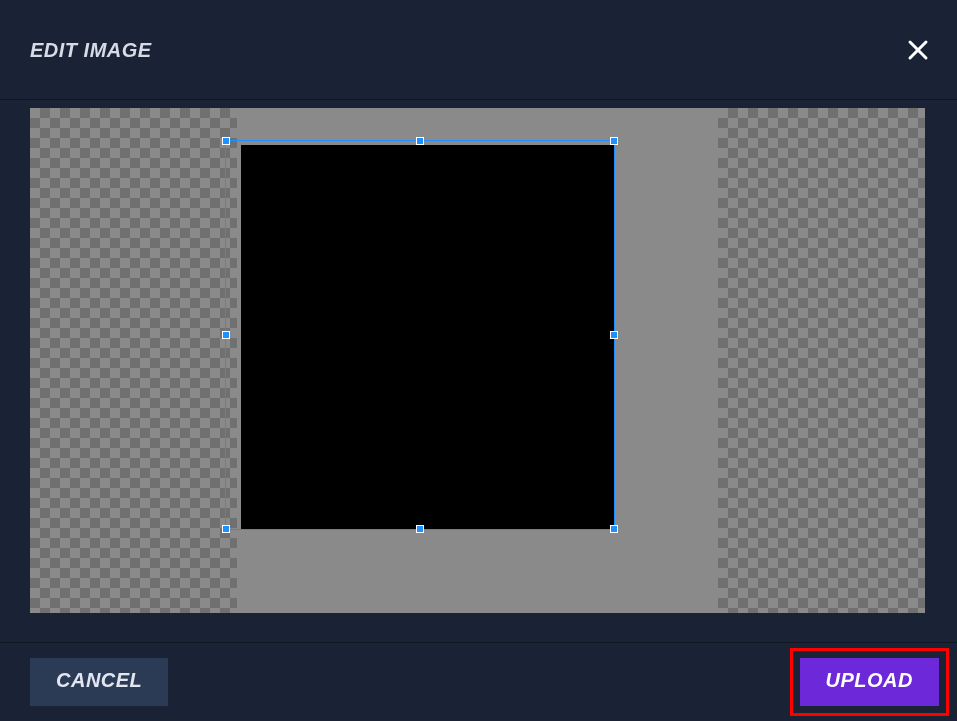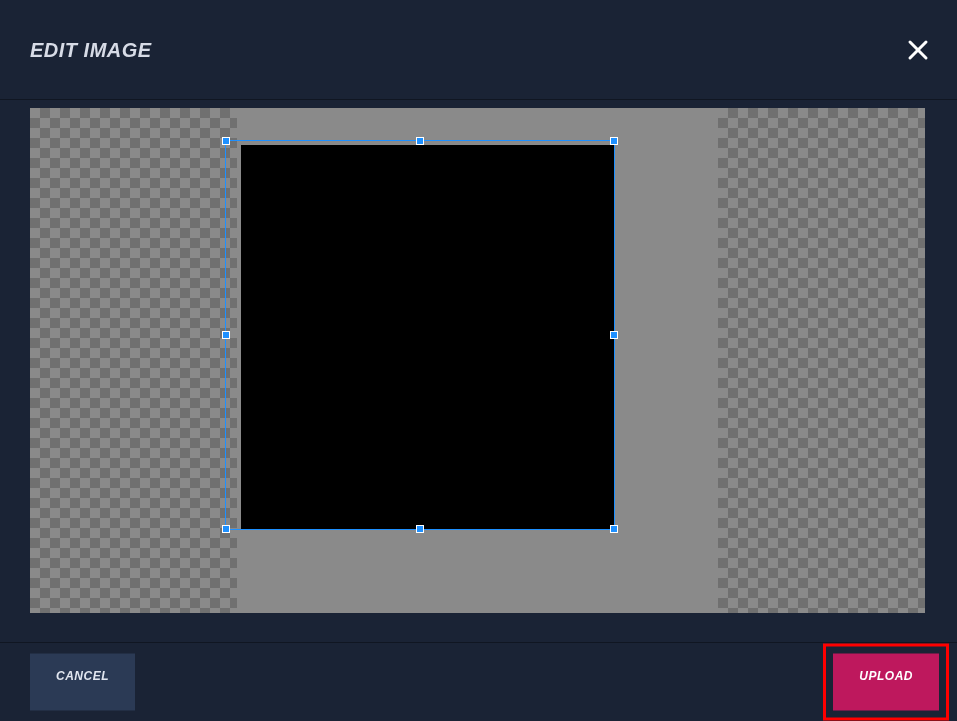--- a/index.html
+++ b/index.html
@@ -114,38 +114,38 @@
   .footer{
     position:absolute;
     left:0;right:0;bottom:0;
     height:78px;
     border-top:1px solid rgba(0,0,0,.35);
   }
   .btn{
     position:absolute;
     top:50%;
     transform:translateY(-50%);
-    height:57px;
+    height:48px;
     line-height:44px;
     padding:0 26px;
-    font-size:12px;
+    font-size:20px;
     font-weight:800;
     font-style:italic;
     letter-spacing:.5px;
     text-align:center;
     cursor:pointer;
     user-select:none;
   }
   .btn.cancel{
     left:30px;
     background:#2b3a55;
     color:#e1e6f0;
   }
   .btn.upload{
-    background:#be185d;
+    background:#6d28d9;
     color:#ffffff;
     text-align:center;
   }
 
   
   .upload-highlight{
     position:absolute;
     right:8px;
     top:50%;
     transform:translateY(-50%);

